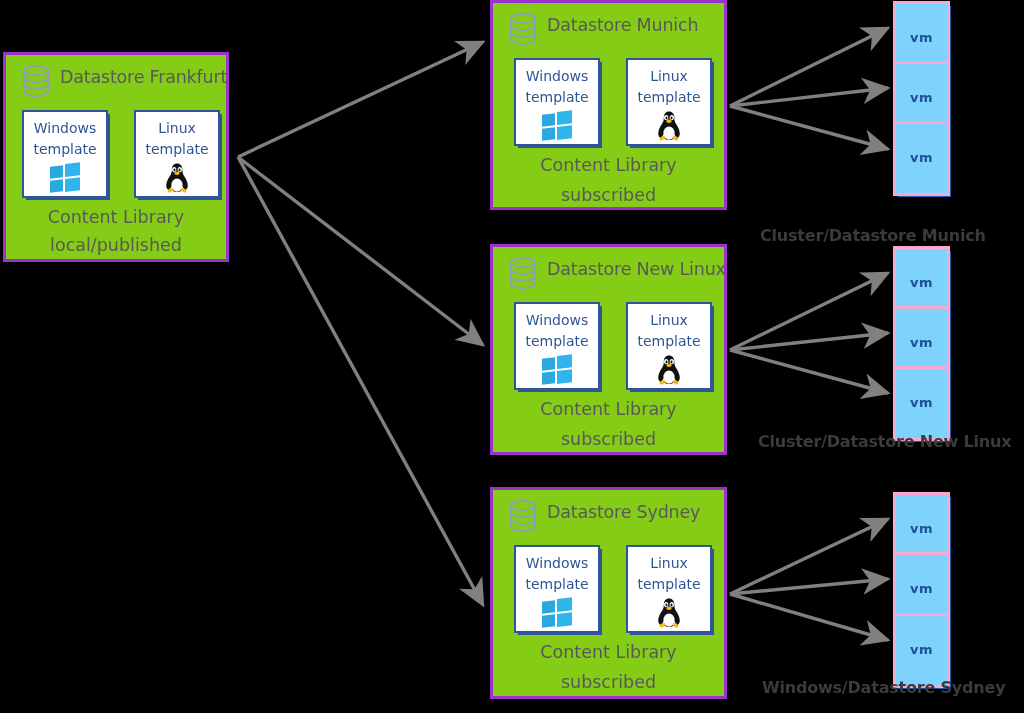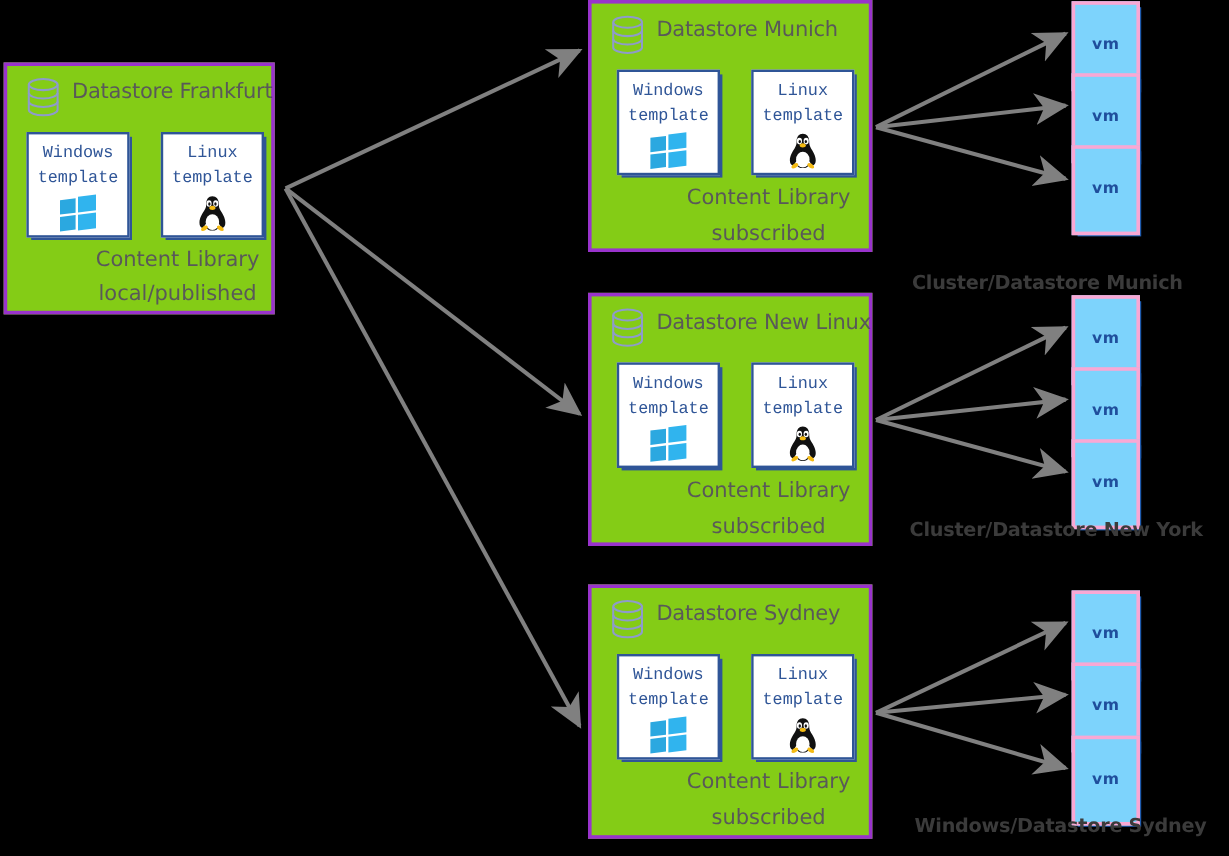--- a/index.html
+++ b/index.html
@@ -12,42 +12,42 @@
           box-sizing:border-box;}
   .ds-head{position:absolute;left:0;top:0;width:100%;height:46px;}
   .ds-cyl{position:absolute;left:12px;top:8px;width:36px;height:36px;}
   .ds-title{position:absolute;left:54px;top:12px;right:6px;
             font-size:17.5px;color:#595959;white-space:nowrap;
             letter-spacing:-0.2px;}
 
   
   .tpl{position:absolute;width:86px;height:88px;background:#fff;
        border:2px solid #2F5597;box-sizing:border-box;
-       box-shadow:3px 3px 0 -1px #2F5597;font-family:Liberation Mono, monospace;}
+       box-shadow:3px 3px 0 -1px #2F5597;}
   .tpl-l1,.tpl-l2{position:absolute;left:0;width:100%;text-align:center;
        font-size:14px;color:#2F5597;line-height:1;}
   .tpl-l1{top:9px;}
   .tpl-l2{top:30px;}
   .tpl-art{position:absolute;left:0;top:50px;width:100%;height:34px;}
 
   
   .winflag{position:absolute;left:50%;top:3px;margin-left:-15px;
            width:30px;height:27px;transform:skewY(-7deg);}
   .winflag i{position:absolute;display:block;background:#2BA8E0;}
   .winflag i.a{left:0;top:0;width:13px;height:12px;}
   .winflag i.b{left:15px;top:-1px;width:15px;height:13px;background:#30B4EE;}
   .winflag i.c{left:0;top:14px;width:13px;height:12px;}
   .winflag i.d{left:15px;top:14px;width:15px;height:13px;background:#30B4EE;}
 
   
   .tux{position:absolute;left:50%;top:0px;margin-left:-15px;width:30px;height:33px;}
 
   
   .lib1,.lib2{position:absolute;left:0;width:100%;text-align:center;
-              font-size:17.5px;color:#595959;white-space:nowrap;padding-left:32px;}
+              font-size:17.5px;color:#595959;white-space:nowrap;}
 
   
   .vm{position:absolute;width:57px;height:75px;background:#7dd3fc;
       border:3px solid #f9a8d4;box-sizing:border-box;
       box-shadow:3px 3px 0 -2px #1F5BAD;}
   .vm span{position:absolute;left:0;top:50%;margin-top:-9px;width:100%;
       text-align:center;font-size:13px;font-weight:bold;color:#1F4E9C;
       letter-spacing:0.5px;}
 
   
@@ -324,21 +324,21 @@
 
   <div class="vm" style="left:893px;top:246px;">
     <span>vm</span>
     </div>
   <div class="vm" style="left:893px;top:306px;">
     <span>vm</span>
     </div>
   <div class="vm" style="left:893px;top:366px;">
     <span>vm</span>
     </div>
-  <div class="cluster-cap" style="left:758px;top:432px;width:266px;">Cluster/Datastore New York</div>
+  <div class="cluster-cap" style="left:758px;top:432px;width:266px;">Cluster/Datastore New Linux</div>
 
   <div class="vm" style="left:893px;top:492px;">
     <span>vm</span>
     </div>
   <div class="vm" style="left:893px;top:552px;">
     <span>vm</span>
     </div>
   <div class="vm" style="left:893px;top:613px;">
     <span>vm</span>
     </div>

